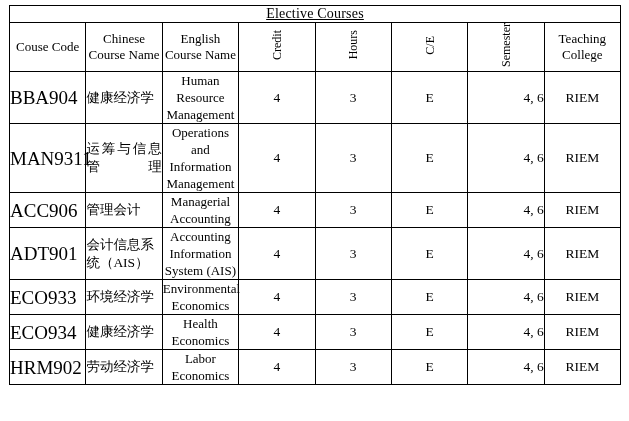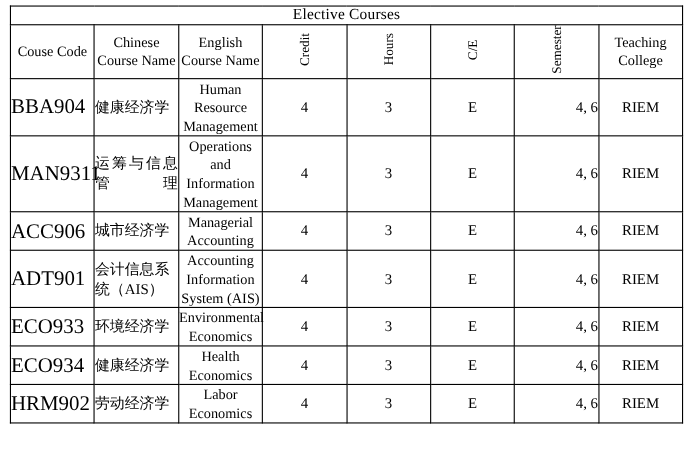--- a/index.html
+++ b/index.html
@@ -37,20 +37,21 @@
     padding: 0;
     vertical-align: middle;
     font-weight: normal;
   }
   .title-cell {
     text-align: center;
     font-weight: bold;
     font-size: 14px;
     padding: 3px 0 4px 0;
     letter-spacing: 0.2px;
+    text-decoration: underline;
   }
   .hdr {
     text-align: center;
     font-weight: bold;
     font-size: 13px;
     line-height: 16px;
     padding: 5px 3px;
   }
   .hdr-vert {
     font-weight: bold;
@@ -151,21 +152,21 @@
         <td class="c-en">Operations and Information Management</td>
         <td class="c-num">4</td>
         <td class="c-num">3</td>
         <td class="c-num">E</td>
         <td class="c-sem">4, 6</td>
         <td class="c-col">RIEM</td>
       </tr>
 
       <tr>
         <td class="c-code">ACC906</td>
-        <td class="c-cn">城市经济学</td>
+        <td class="c-cn">管理会计</td>
         <td class="c-en">Managerial Accounting</td>
         <td class="c-num">4</td>
         <td class="c-num">3</td>
         <td class="c-num">E</td>
         <td class="c-sem">4, 6</td>
         <td class="c-col">RIEM</td>
       </tr>
 
       <tr>
         <td class="c-code">ADT901</td>

